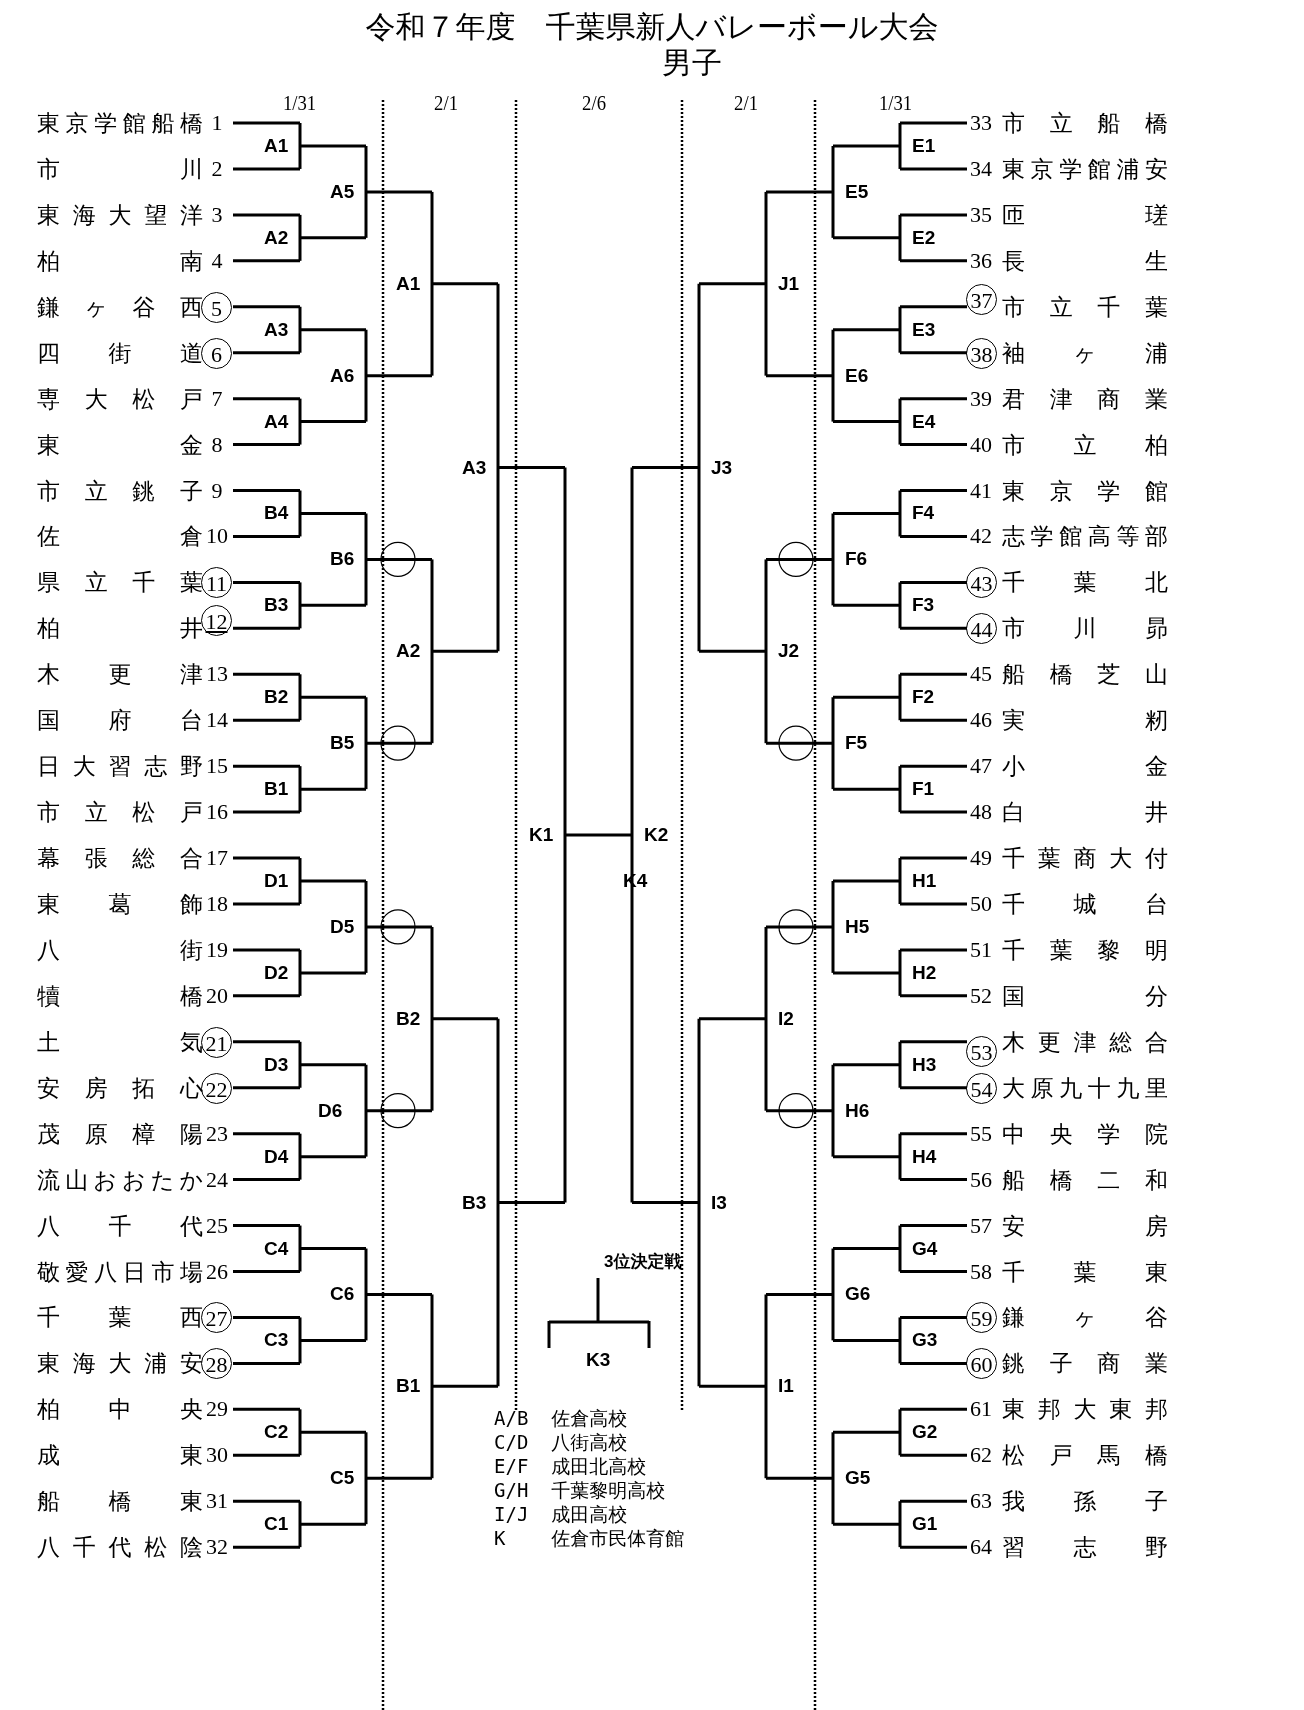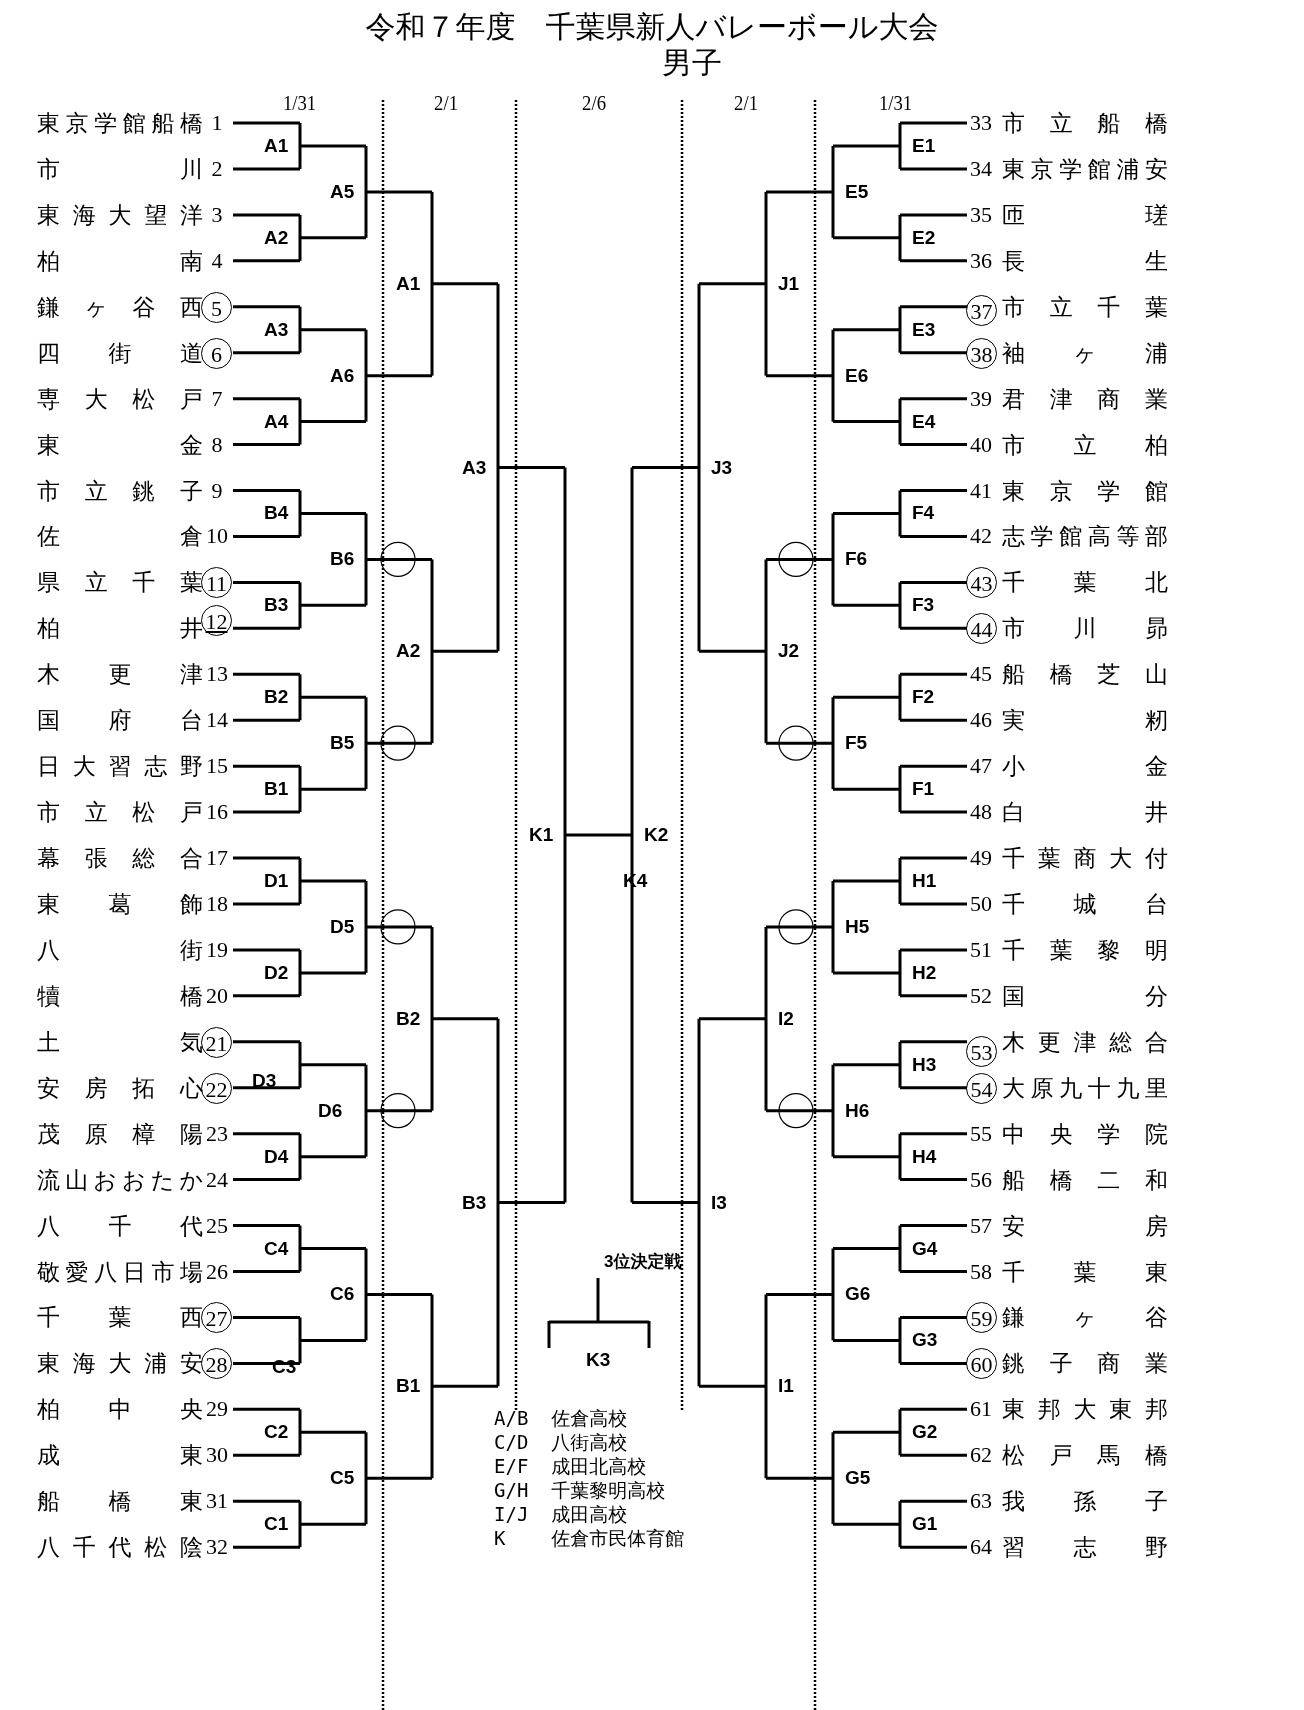--- a/index.html
+++ b/index.html
@@ -470,21 +470,21 @@
       <span>長</span>
       <span>生</span>
     </div>
     <div class="team-num" style="top: 245.82px; left: 967px; width: 28px;">36</div>
     <div class="team-name" style="top: 291.76px; left: 1002px;">
       <span>市</span>
       <span>立</span>
       <span>千</span>
       <span>葉</span>
     </div>
-    <div class="team-num num-circ" style="top: 295px; left: 966px;">37</div>
+    <div class="team-num num-circ" style="top: 284px; left: 966px;">37</div>
     <div class="team-name" style="top: 337.7px; left: 1002px;">
       <span>袖</span>
       <span>ヶ</span>
       <span>浦</span>
     </div>
     <div class="team-num num-circ" style="top: 337.7px; left: 966px;">38</div>
     <div class="team-name" style="top: 383.64px; left: 1002px;">
       <span>君</span>
       <span>津</span>
       <span>商</span>
@@ -658,24 +658,24 @@
     <div class="match" style="left: 264px; top: 134.97px;">A1</div>
     <div class="match" style="left: 264px; top: 226.85px;">A2</div>
     <div class="match" style="left: 264px; top: 318.73px;">A3</div>
     <div class="match" style="left: 264px; top: 410.61px;">A4</div>
     <div class="match" style="left: 264px; top: 502.49px;">B4</div>
     <div class="match" style="left: 264px; top: 594.37px;">B3</div>
     <div class="match" style="left: 264px; top: 686.25px;">B2</div>
     <div class="match" style="left: 264px; top: 778.13px;">B1</div>
     <div class="match" style="left: 264px; top: 870.01px;">D1</div>
     <div class="match" style="left: 264px; top: 961.89px;">D2</div>
-    <div class="match" style="left: 252px; top: 1053.77px; margin-top: 16px;">D3</div>
+    <div class="match" style="left: 264px; top: 1053.77px;">D3</div>
     <div class="match" style="left: 264px; top: 1145.65px;">D4</div>
     <div class="match" style="left: 264px; top: 1237.53px;">C4</div>
-    <div class="match" style="left: 272px; top: 1329.41px; margin-top: 27px;">C3</div>
+    <div class="match" style="left: 264px; top: 1329.41px;">C3</div>
     <div class="match" style="left: 264px; top: 1421.29px;">C2</div>
     <div class="match" style="left: 264px; top: 1513.17px;">C1</div>
     <div class="match" style="left: 330px; top: 180.91px;">A5</div>
     <div class="match" style="left: 330px; top: 364.67px;">A6</div>
     <div class="match" style="left: 330px; top: 548.43px;">B6</div>
     <div class="match" style="left: 330px; top: 732.19px;">B5</div>
     <div class="match" style="left: 330px; top: 915.95px;">D5</div>
     <div class="match" style="left: 318px; top: 1099.71px;">D6</div>
     <div class="match" style="left: 330px; top: 1283.47px;">C6</div>
     <div class="match" style="left: 330px; top: 1467.23px;">C5</div>

